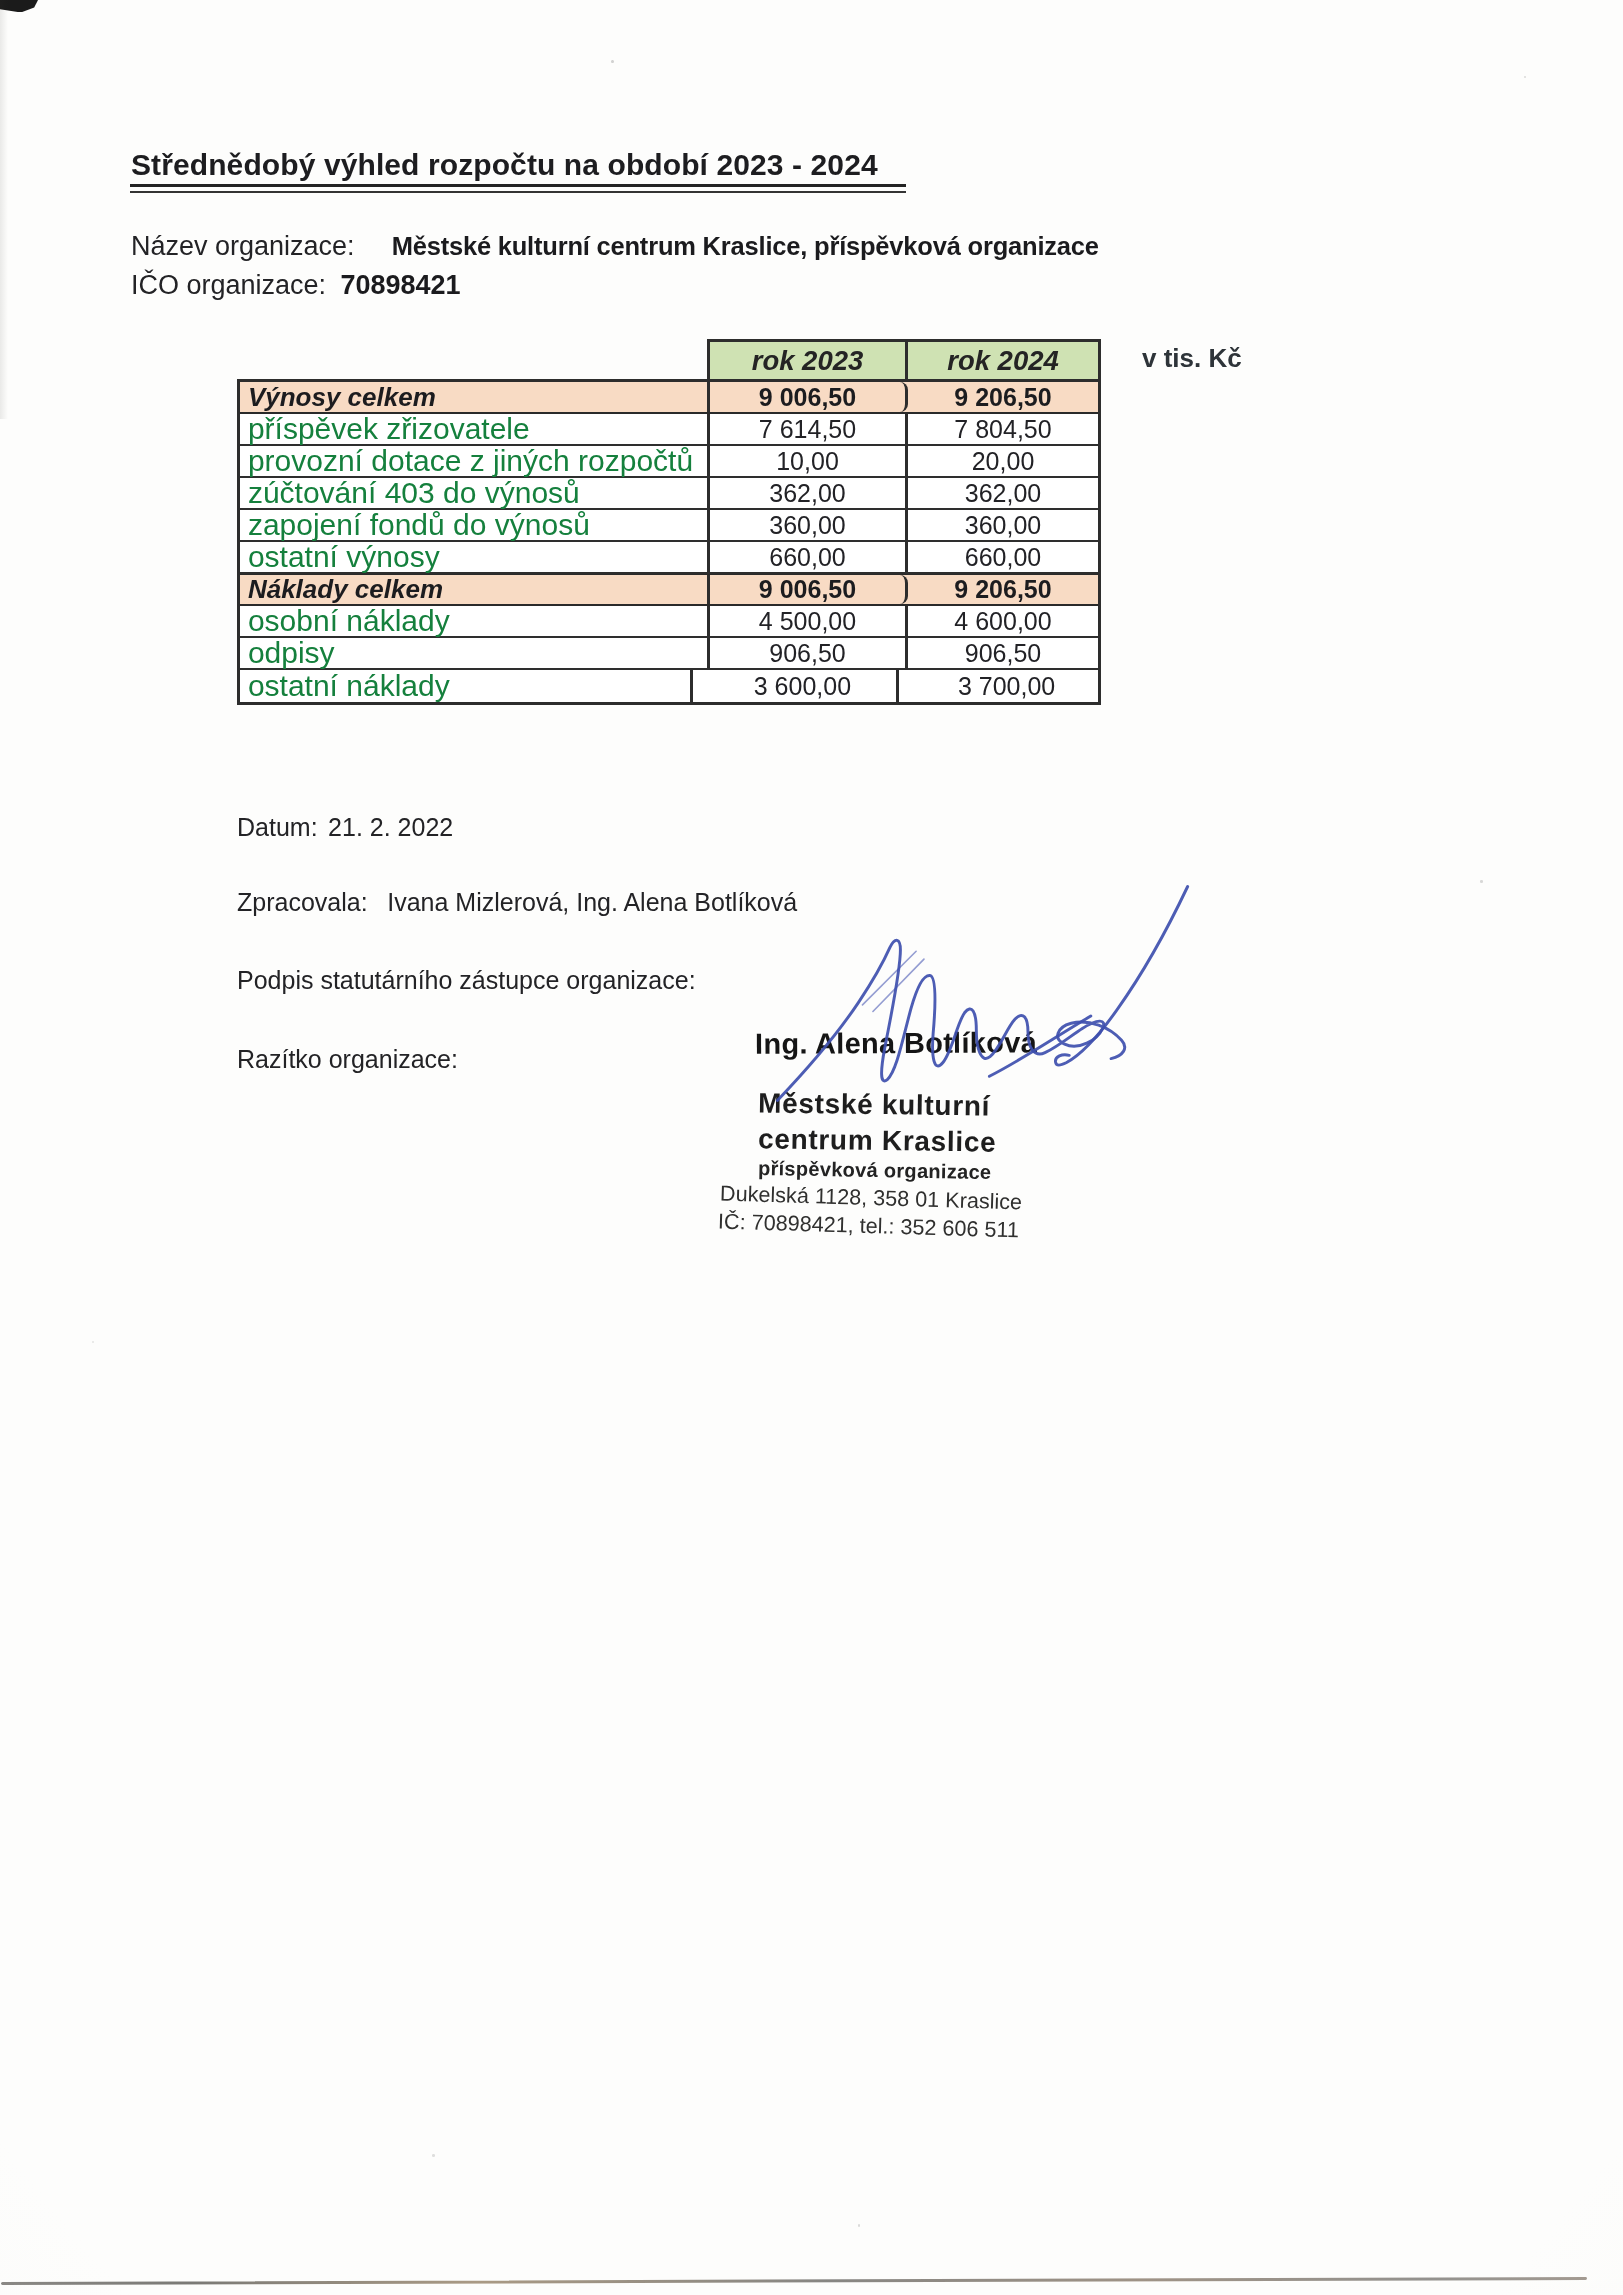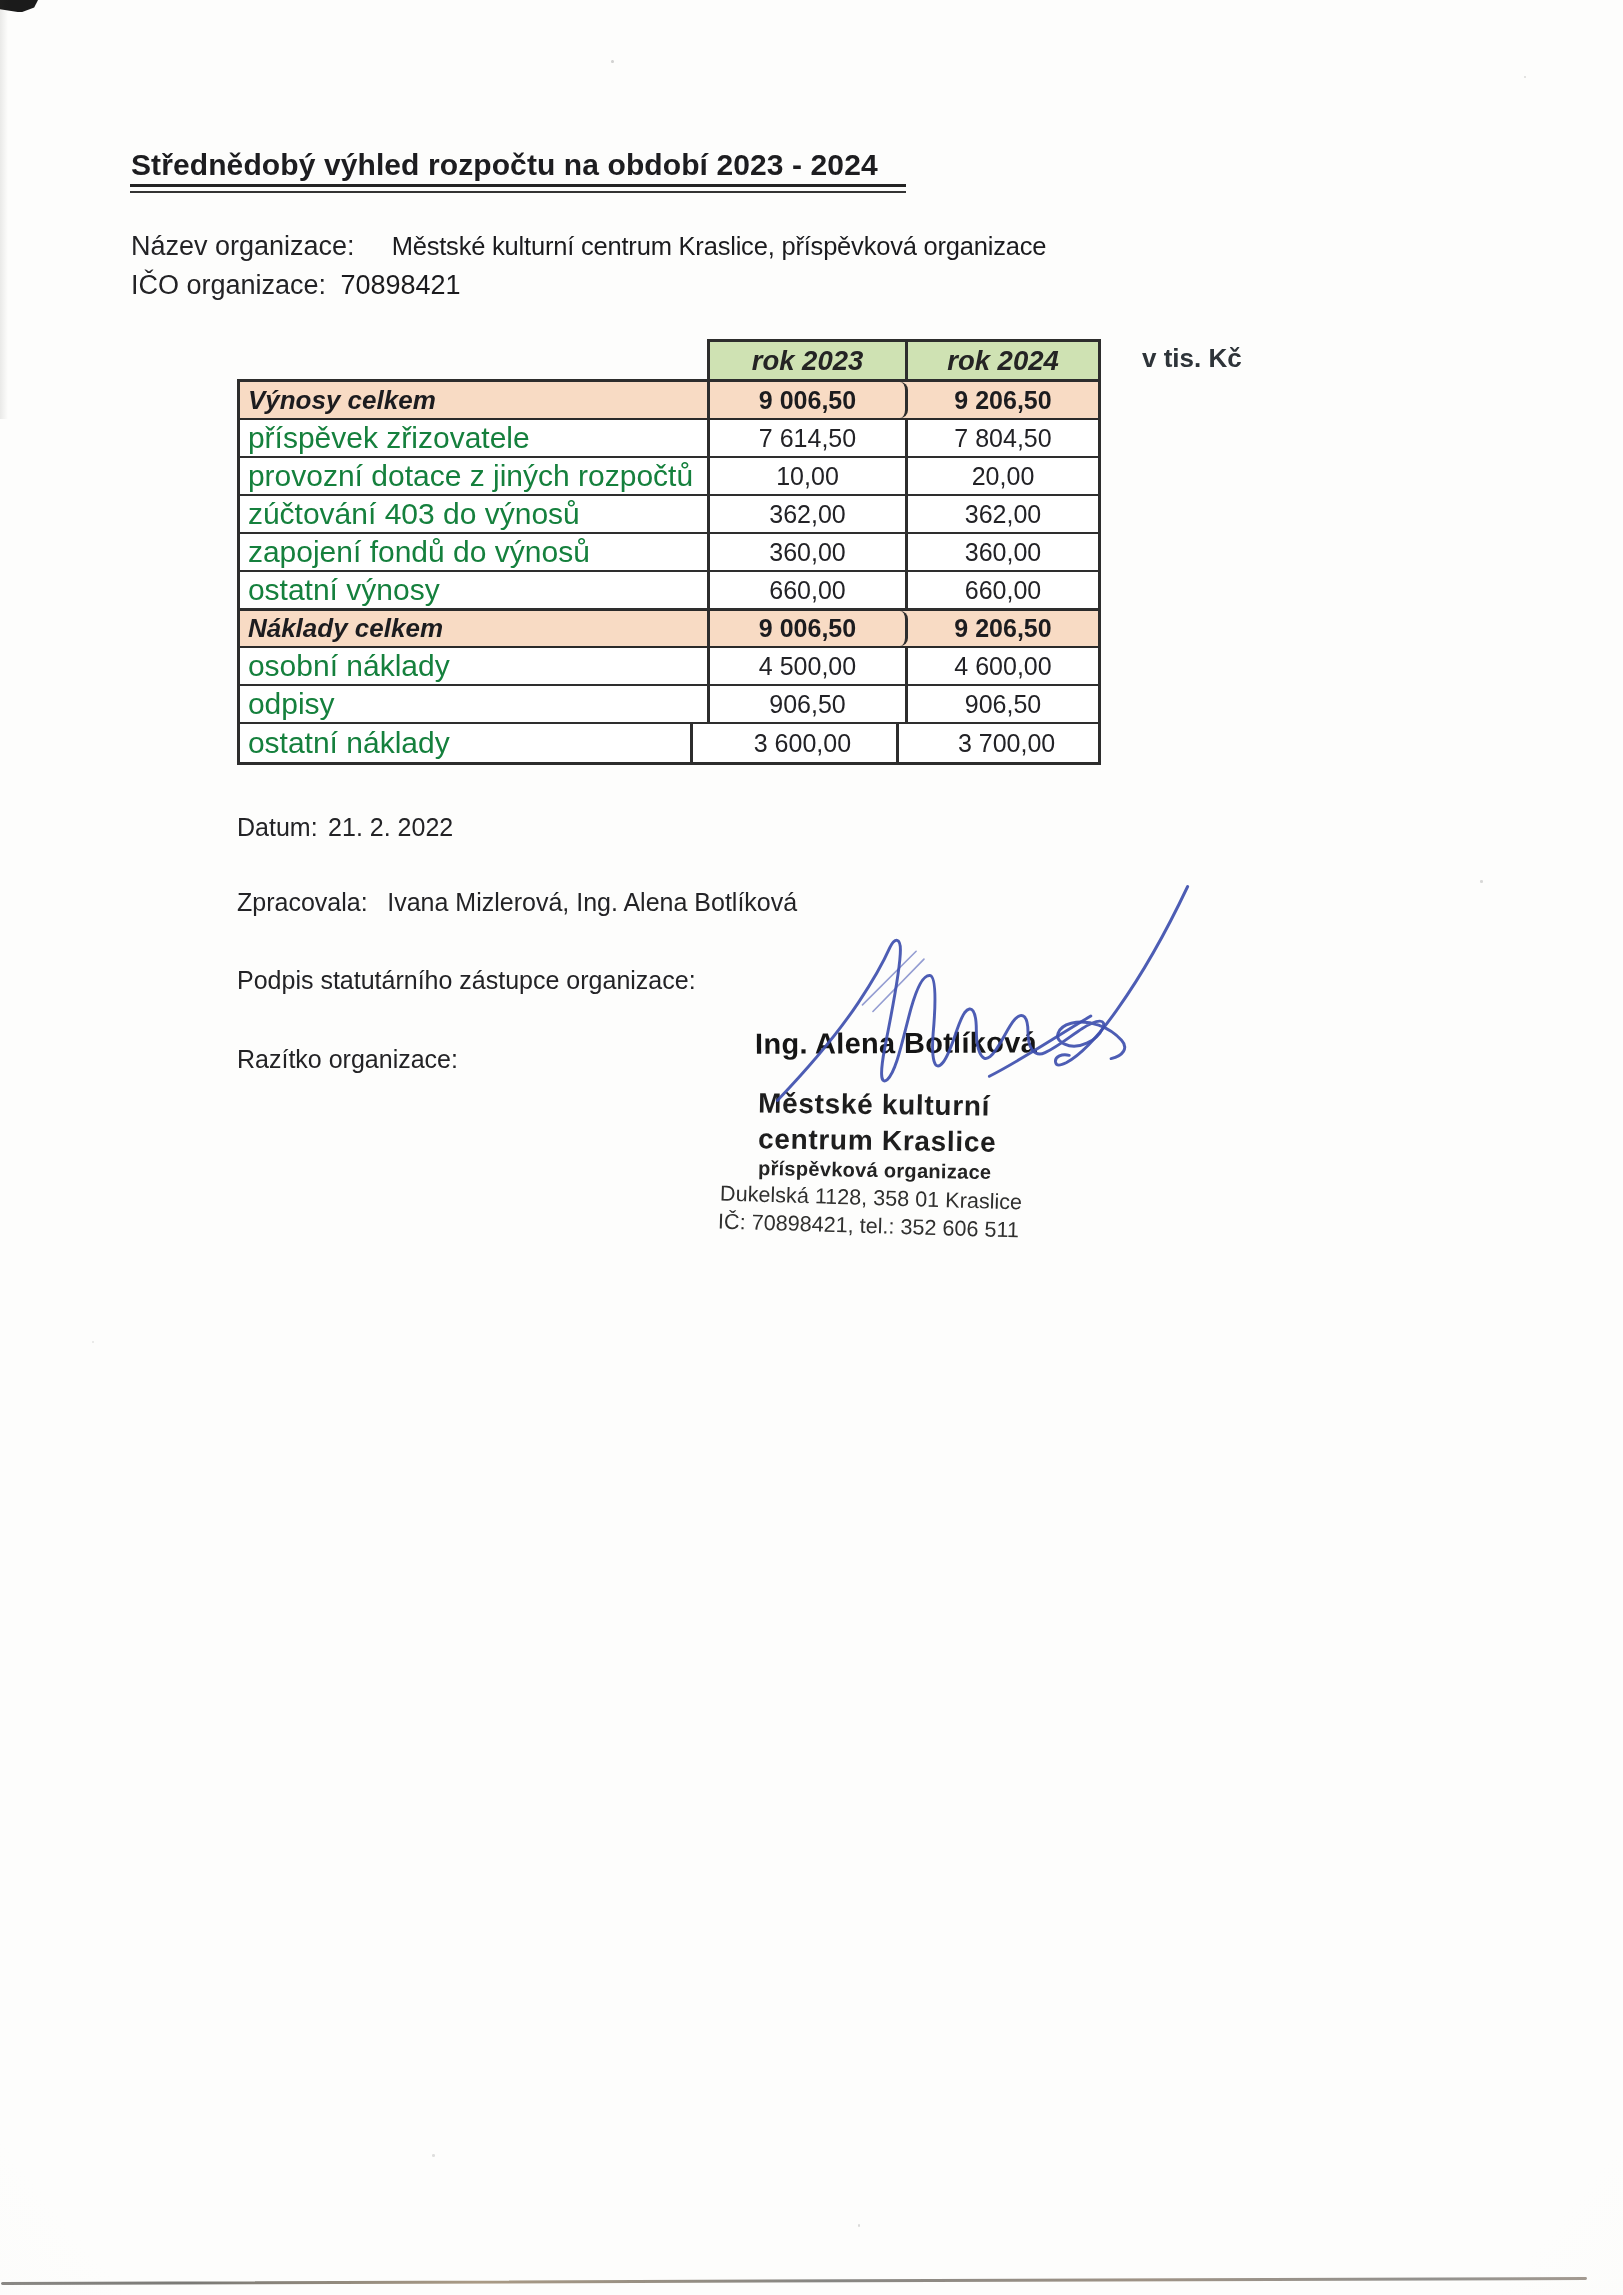--- a/index.html
+++ b/index.html
@@ -44,21 +44,21 @@
   }
   .title-underline{
     position:absolute;left:130px;top:184px;width:776px;height:3.9px;
     border-top:3.3px solid #232323;border-bottom:2.6px solid #343434;
   }
   .meta-line{
     position:absolute;left:131px;white-space:nowrap;
     font-size:27px;color:#232326;
   }
   .meta-line .lbl{font-weight:normal;}
-  .meta-line .val{font-weight:normal;color:#1b1b1e;}
+  .meta-line .val{font-weight:bold;color:#1b1b1e;}
   .org-line{top:231px;}
   .org-line .val{margin-left:37px;font-size:25.5px;letter-spacing:-0.2px;}
   .ico-line{top:270px;}
   .ico-line .val{margin-left:14.4px;}
   .unit-note{
     position:absolute;left:1142px;top:343px;
     font-size:26px;font-weight:bold;color:#2e3439;white-space:nowrap;
   }
   
   .tbl-header{
@@ -72,21 +72,21 @@
     display:flex;align-items:center;justify-content:center;
     font-size:27.5px;font-weight:bold;font-style:italic;color:#242424;
   }
   .tbl-header .h1{width:198px;border-right:3.3px solid var(--border-dark);}
   .tbl-header .h2{width:190px;}
   .tbl-body{
     position:absolute;left:237px;top:379px;width:864px;
     border:3.3px solid var(--border-dark);
     box-sizing:border-box;background:#fff;
   }
-  .trow{display:flex;height:38px;box-sizing:border-box;border-bottom:2px solid #2e2e2e;}
+  .trow{display:flex;height:32px;box-sizing:border-box;border-bottom:2px solid #2e2e2e;}
   .trow:last-child{border-bottom:none;gap:16px;}
   .trow.total{background:var(--total-salmon);border-bottom:2.6px solid #2a2a2a;}
   .trow.total.mid{border-top:0.7px solid #2a2a2a;}
   .cell{box-sizing:border-box;height:100%;display:flex;align-items:center;}
   .cell.lab{width:470px;border-right:3.3px solid var(--border-dark);padding-left:7.9px;
     font-size:30px;color:#15803d;}
   .cell.num{width:198px;border-right:3.3px solid var(--border-dark);justify-content:center;
     font-size:25px;color:#222226;}
   .cell.num.last{width:190px;border-right:none;}
   .trow.total .lab{font-weight:bold;font-style:italic;font-size:26px;color:#1c1c1f;}

